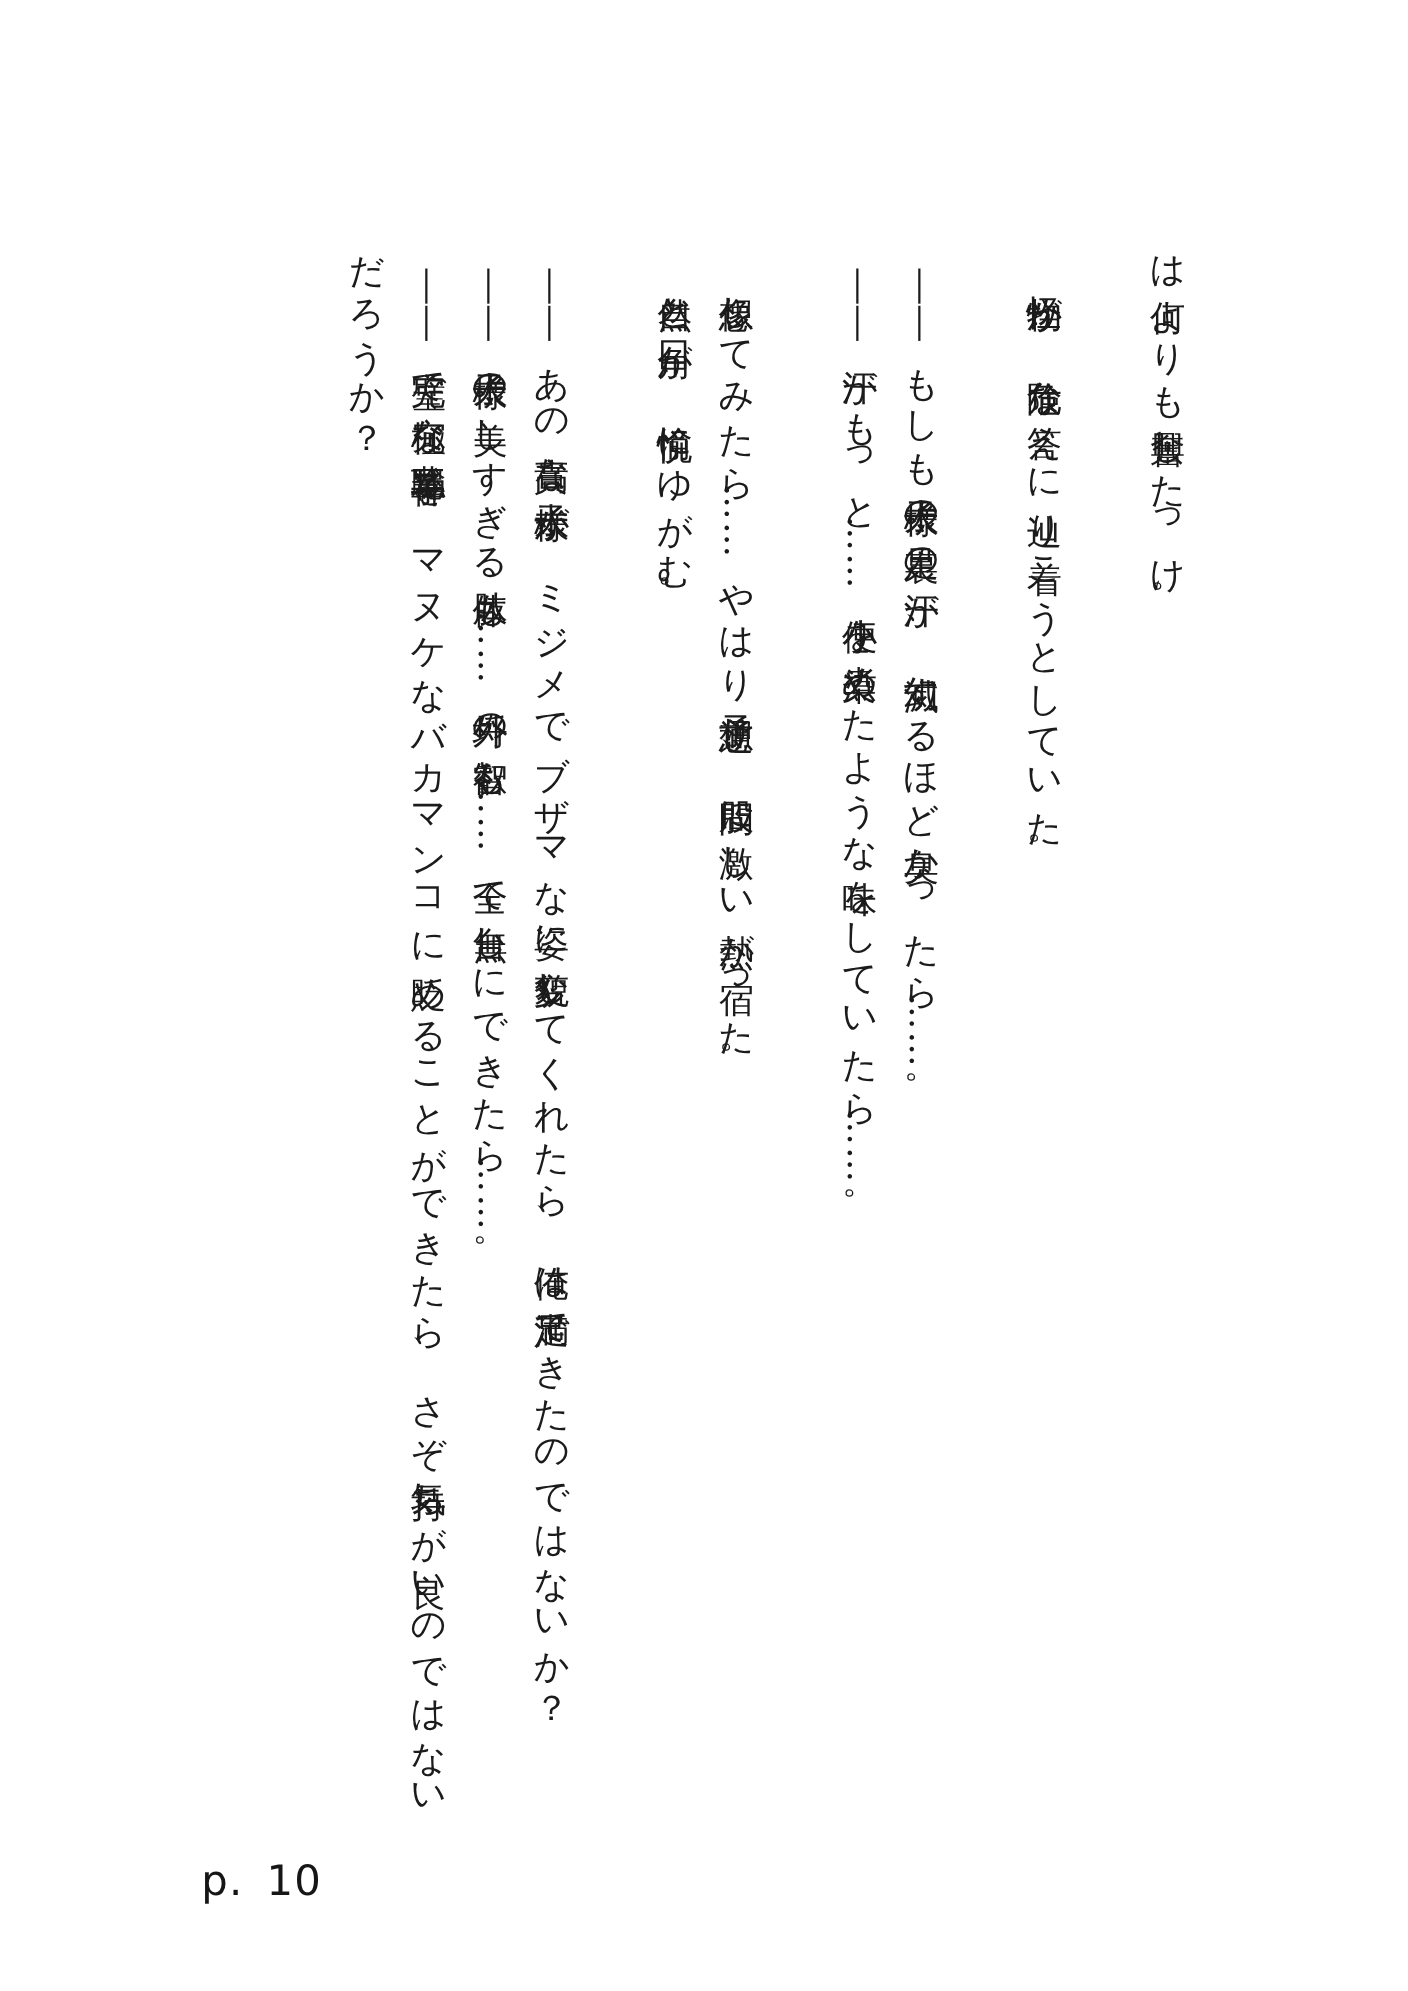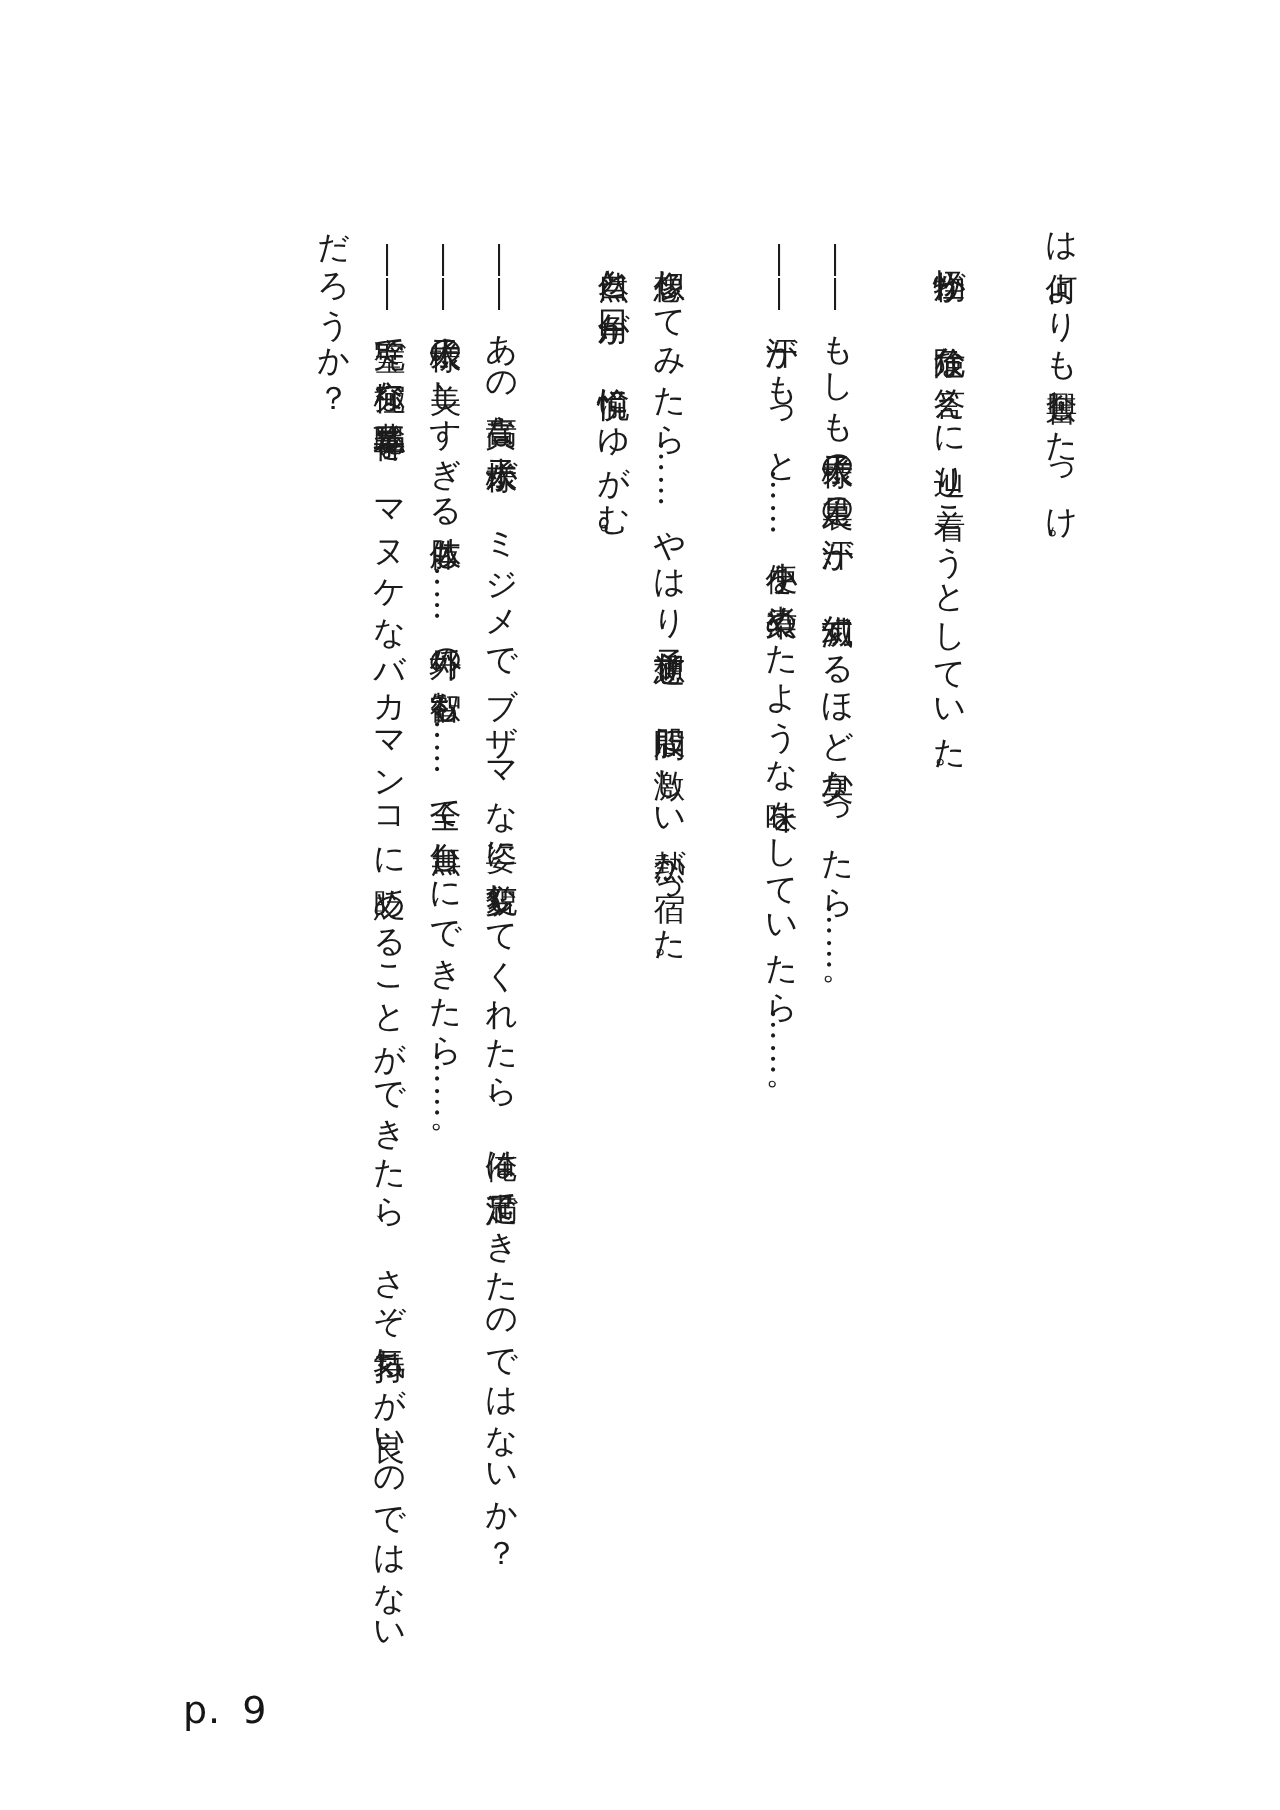--- a/index.html
+++ b/index.html
@@ -64,15 +64,15 @@
     <p class="indent gap">怪物が、危険な答えに辿り着こうとしていた。</p>
     <p class="indent gap">――もしも太子様の足裏の汗が、幻滅するほど臭かったら……。</p>
     <p class="indent">――汗がもっと……小便を煮染めたような味をしていたら……。</p>
     <p class="indent gap">想像してみたら……やはり予想通り、股間に激しい熱が宿った。</p>
     <p class="indent">自然と口角が、愉悦にゆがむ。</p>
     <p class="indent gap">――あの高貴な太子様が、ミジメでブザマな姿に変貌してくれたら、俺は満足できたのではないか？</p>
     <p class="indent">――太子様の美しすぎる肢体も……埒外の叡智も……全て台無しにできたら……。</p>
     <p class="indent">――完璧で究極な豊聡耳神子を、マヌケなバカマンコに貶めることができたら、さぞ気持ちが良いのではないだろうか？</p>
   </div>
 
-  <div class="page-number">p. 9</div>
+  <div class="page-number">p. 10</div>
 
 </div>
 
 </body></html>

